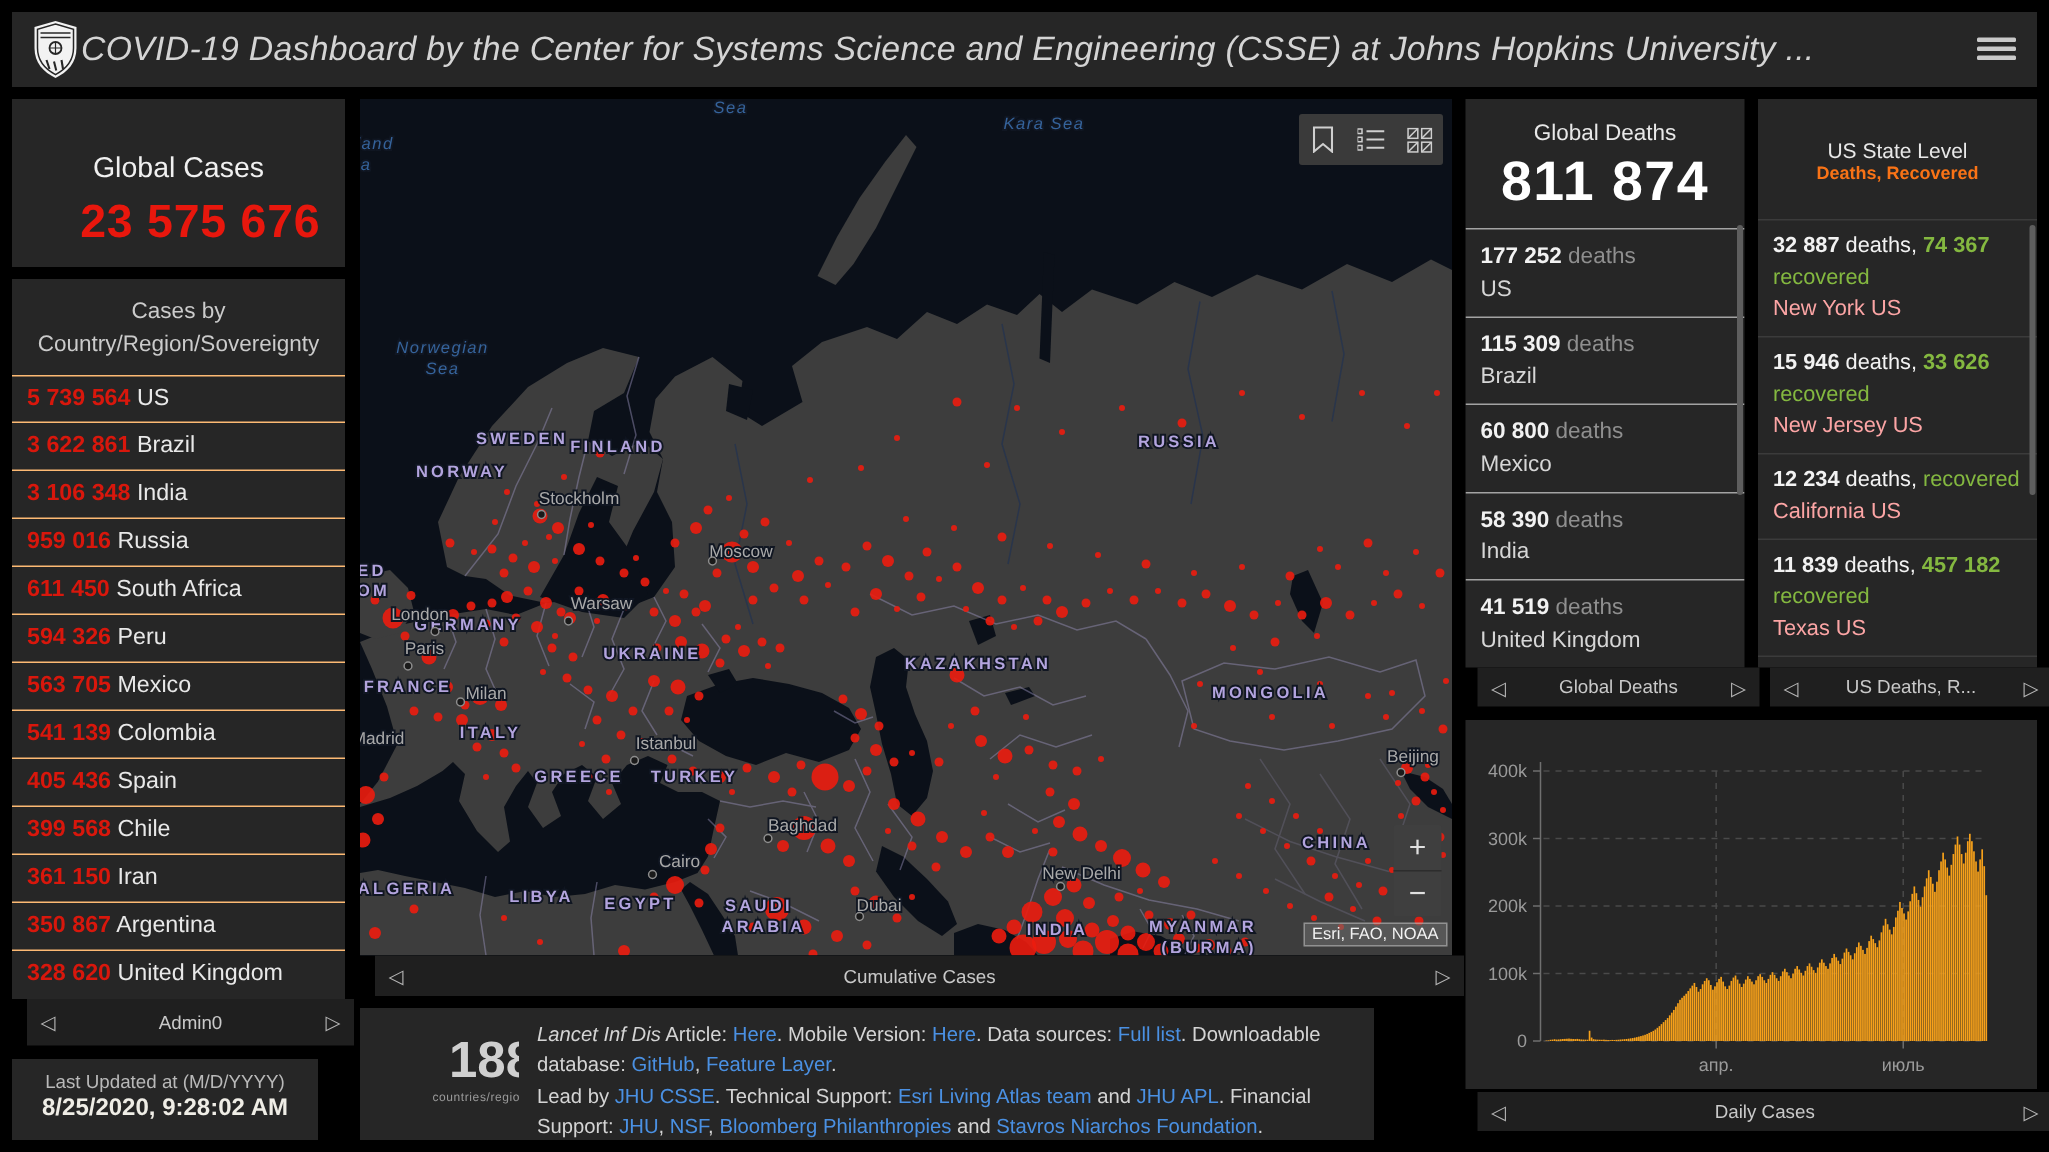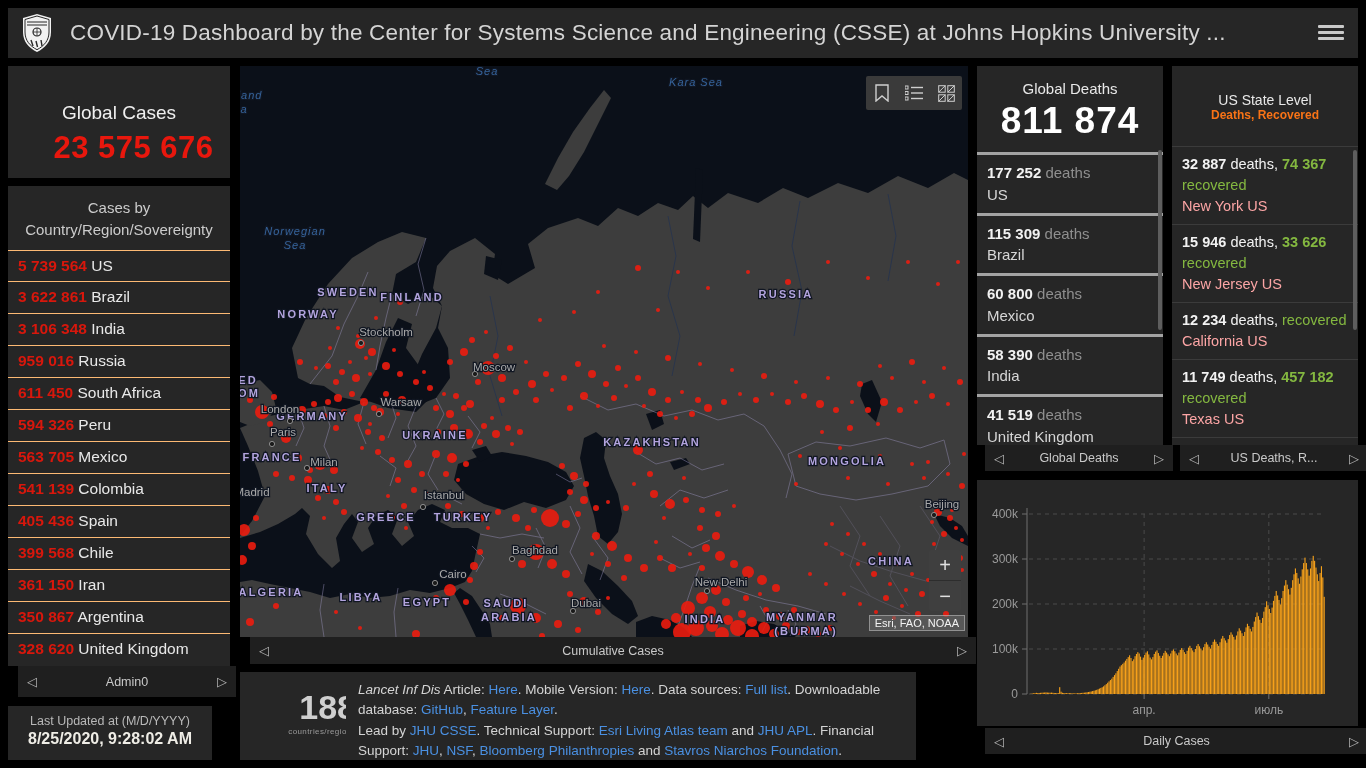--- a/index.html
+++ b/index.html
@@ -6,22 +6,22 @@
   body{width:1366px;height:768px;position:relative;overflow:hidden;
        font-family:"Liberation Sans",sans-serif;color:#ddd;-webkit-font-smoothing:antialiased;}
   .panel{position:absolute;background:#262626;}
   .tabbar{position:absolute;background:#1f1f1f;display:flex;align-items:center;
           justify-content:space-between;padding:0 9px;font-size:12px;color:#c4c4c4;z-index:6;}
   .tabbar .tlabel{flex:1;text-align:center;font-size:12.5px;color:#c9c9c9;}
   .arrow{color:#b5b5b5;font-size:13px;line-height:1;cursor:pointer;}
   
   #header{left:8px;top:8px;width:1350px;height:50px;background:#262626;display:flex;align-items:center;}
   #header .logo{margin-left:12px;width:34px;height:40px;flex:0 0 auto;}
-  #header .title{margin-left:16px;font-size:22.5px;color:#d4d4d4;letter-spacing:.2px;
-                 white-space:nowrap;overflow:hidden;}
+  #header .title{font-size:22.5px;color:#d4d4d4;letter-spacing:.2px;
+                 white-space:nowrap;overflow:hidden;font-style:italic;}
   #menu-btn{position:absolute;right:14px;top:14px;width:26px;height:22px;cursor:pointer;}
   #menu-btn span{display:block;height:3px;background:#c9c9c9;margin:3px 0;border-radius:1px;}
   
   #gc{left:8px;top:66px;width:222px;height:112px;text-align:center;}
   #gc .lbl{margin-top:36px;font-size:19px;color:#f0f0f0;}
   #gc .num{margin-top:6px;font-size:31px;font-weight:bold;color:#e8170d;letter-spacing:.5px;margin-left:29px;}
   
   #cases{left:8px;top:186px;width:222px;height:480px;overflow:hidden;}
   #cases .hdr{padding:11px 6px 9px;text-align:center;font-size:15px;color:#cbcbcb;line-height:1.45;}
   .crow{padding:5px 4px 5px 10px;border-top:1px solid #fdba74;font-size:15.5px;line-height:1.35;}
@@ -54,21 +54,21 @@
   #count188 .t{font-size:8px;color:#9a9a9a;letter-spacing:.4px;}
   #info{left:346px;top:672px;width:570px;height:88px;overflow:hidden;}
   #info .txt{padding:8px 14px 0 12px;font-size:13.5px;line-height:1.5;color:#d4d4d4;}
   #info .lnk{color:#4a90e2;cursor:pointer;}
   #info .ital{font-style:italic;}
   
   #deaths{left:977px;top:66px;width:186px;height:379px;overflow:hidden;text-align:center;}
   #deaths .t{margin-top:14px;font-size:15px;color:#e8e8e8;}
   #deaths .n{margin-top:3px;font-size:37px;font-weight:bold;color:#fff;letter-spacing:1px;}
   #deaths-rows{text-align:left;margin-top:10px;}
-  .drow{padding:7px 8px 7px 10px;border-top:3px solid #a3a3a3;font-size:15px;line-height:1.45;}
+  .drow{padding:7px 8px 7px 10px;border-top:1px solid #a3a3a3;font-size:15px;line-height:1.45;}
   .dnum{font-weight:bold;color:#f2f2f2;}
   .dunit{color:#8f8f8f;}
   .dplace{color:#d6d6d6;}
   #deaths-tab{left:985px;top:445px;width:170px;height:26px;}
   #states{left:1172px;top:66px;width:186px;height:379px;overflow:hidden;text-align:center;}
   #states .t1{margin-top:26px;font-size:14px;color:#e8e8e8;}
   #states .t2{font-size:12px;font-weight:bold;color:#f97316;}
   #states-rows{text-align:left;margin-top:24px;}
   .srow{padding:7px 8px 7px 10px;border-top:1px solid #3b3b3b;font-size:14.5px;line-height:1.45;}
   .snum{font-weight:bold;color:#f2f2f2;}
@@ -704,21 +704,21 @@
       </div>
       <div class="srow">
         <div><span class="snum">15 946</span><span class="swht"> deaths, </span><span class="sgrnb">33 626</span><span class="sgrn"> recovered</span></div>
         <div class="splace">New Jersey US</div>
       </div>
       <div class="srow">
         <div><span class="snum">12 234</span><span class="swht"> deaths, </span><span class="sgrn"> recovered</span></div>
         <div class="splace">California US</div>
       </div>
       <div class="srow">
-        <div><span class="snum">11 749</span><span class="swht"> deaths, </span><span class="sgrnb">457 182</span><span class="sgrn"> recovered</span></div>
+        <div><span class="snum">11 839</span><span class="swht"> deaths, </span><span class="sgrnb">457 182</span><span class="sgrn"> recovered</span></div>
         <div class="splace">Texas US</div>
       </div>
       <div class="srow"></div>
     </div>
   <div class="vscroll" style="left:181px;top:84px;height:180px;"></div>
 </div>
 <div id="states-tab" class="tabbar">
   <span class="arrow">◁</span>
   <span class="tlabel">US Deaths, R...</span>
   <span class="arrow">▷</span>

